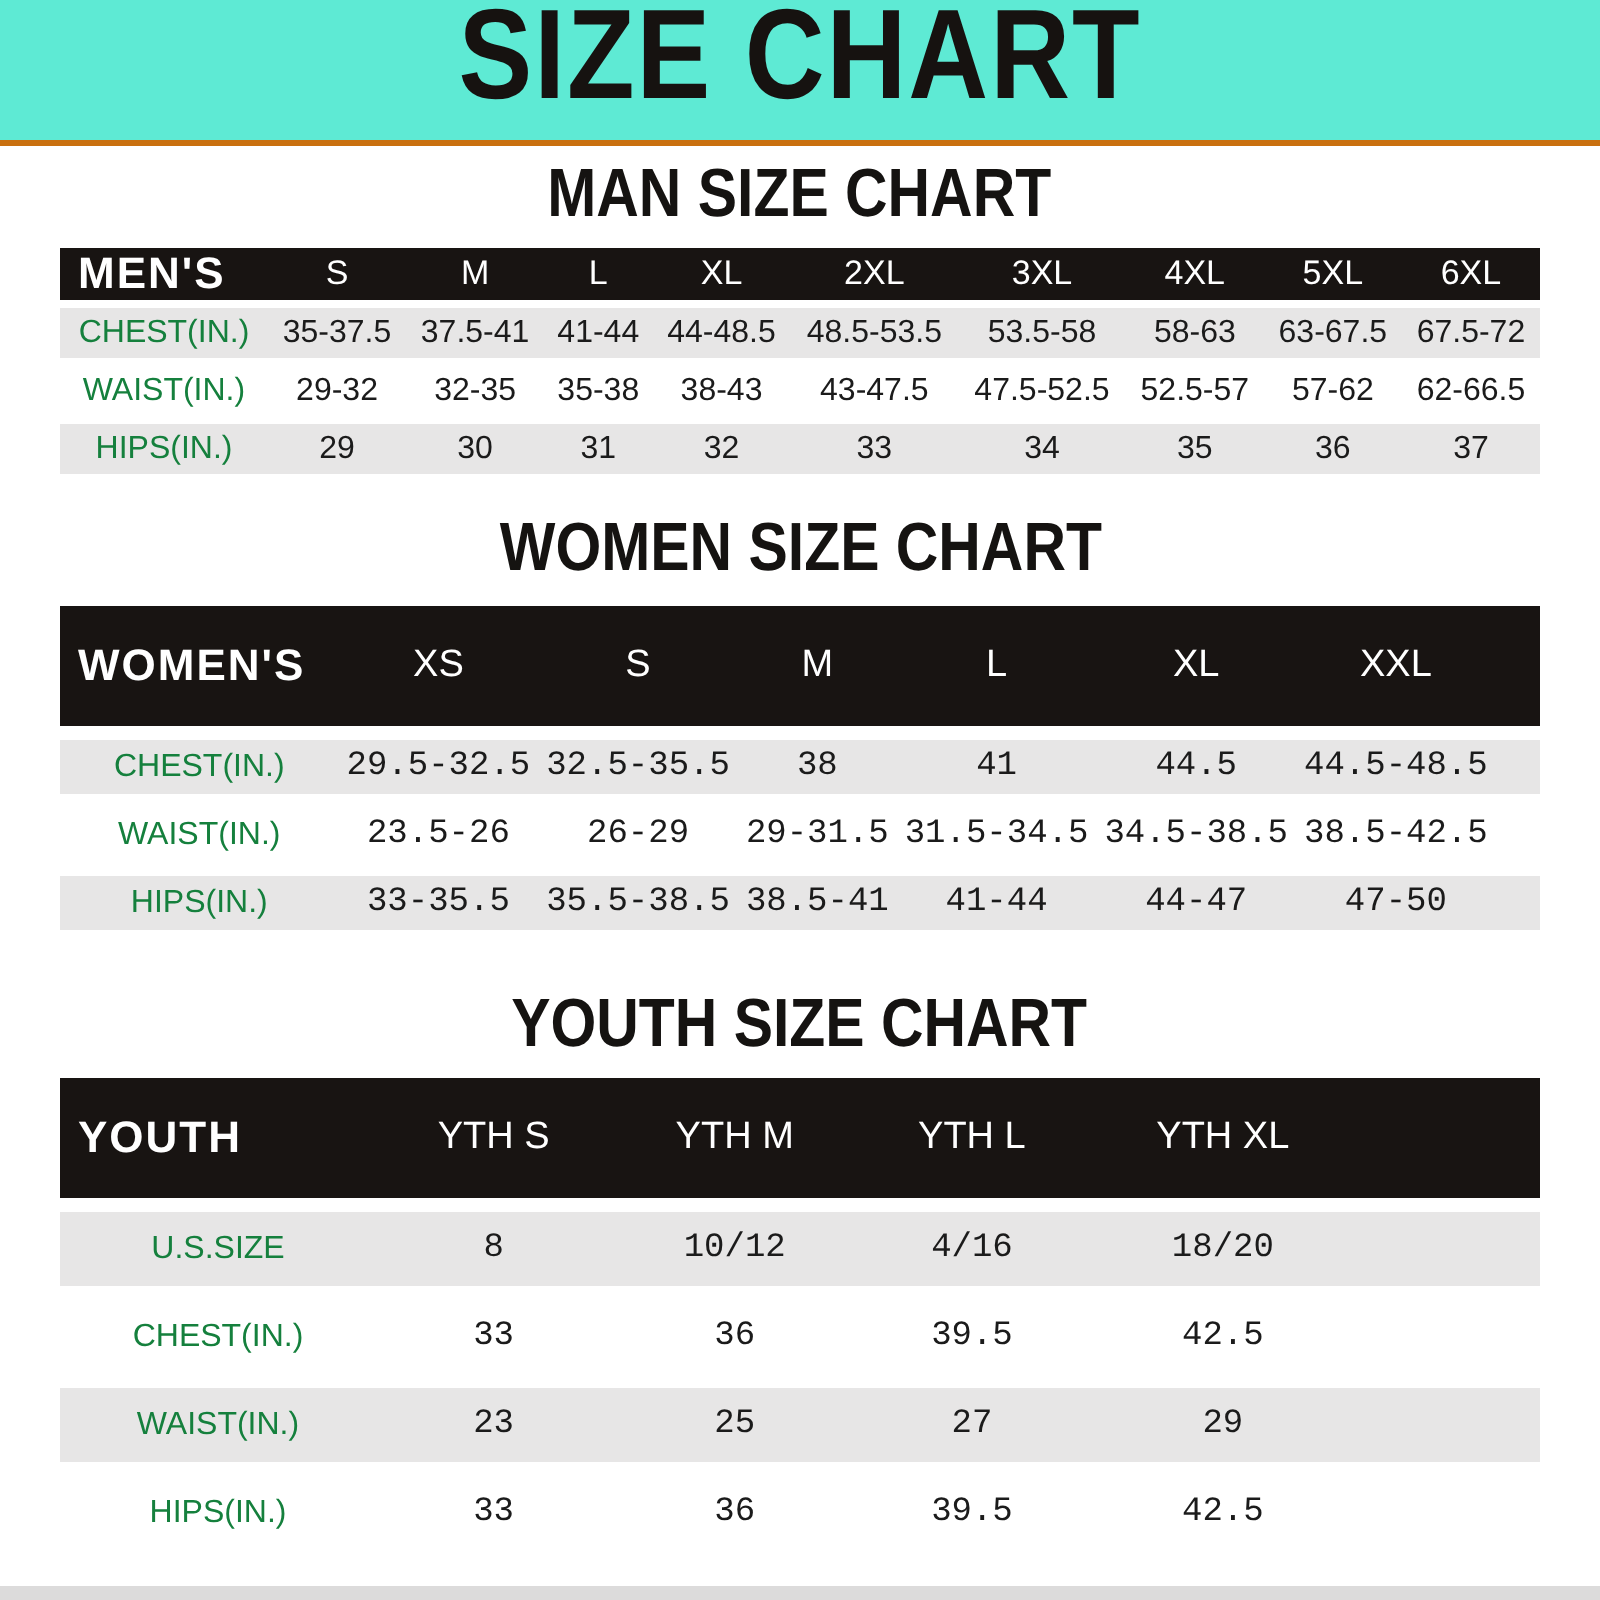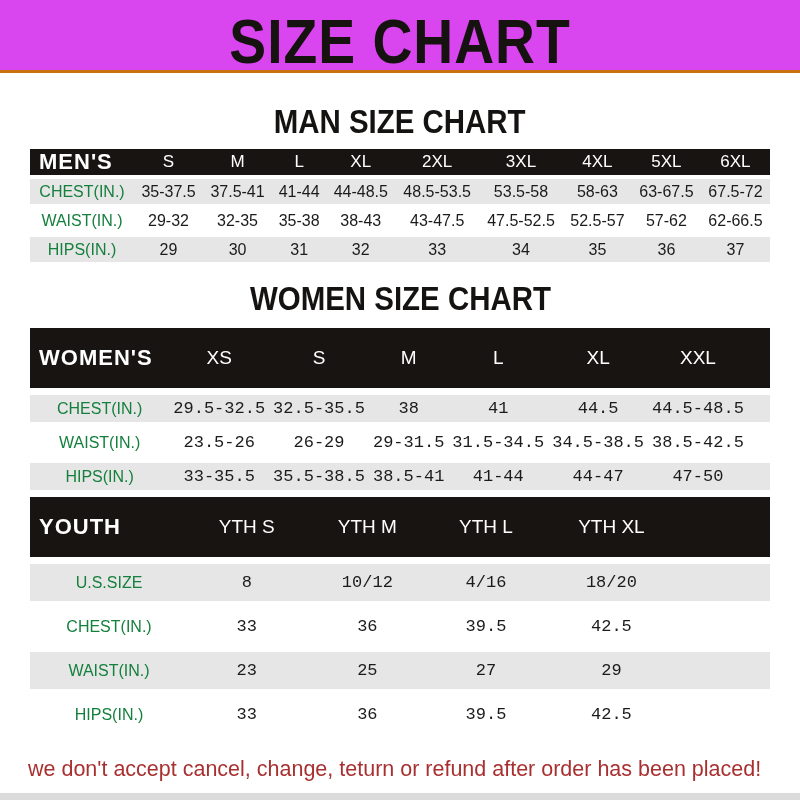--- a/index.html
+++ b/index.html
@@ -3,35 +3,35 @@
 <meta charset="utf-8">
 <style>
   html,body{margin:0;padding:0;}
   body{
     width:800px;height:800px;overflow:hidden;background:#ffffff;
     font-family:"Liberation Sans","DejaVu Sans",sans-serif;
     -webkit-font-smoothing:antialiased;
   }
   
   .banner{
-    width:800px;height:70px;background:#d946ef;
+    width:800px;height:70px;background:#5eead4;
     border-bottom:3px solid #C9700F;
-    display:flex;align-items:flex-end;justify-content:center;
+    display:flex;align-items:flex-start;justify-content:center;
   }
   .banner-title{
     font-size:57px;font-weight:bold;color:#161210;letter-spacing:1px;
     display:inline-block;transform:scale(0.97,1.12);line-height:1;
   }
   
   .section-heading{
     text-align:center;font-weight:bold;color:#151311;
     font-size:31px;letter-spacing:0px;margin:0;line-height:1;
   }
   .section-heading>span{display:inline-block;transform:scale(0.95,1.1);}
-  .hd-man{padding:33px 0 12px 0;}
+  .hd-man{padding:8px 0 12px 0;}
   .hd-women{padding:17px 0 14px 0;}
   .hd-youth{padding:24px 0 12px 0;}
   
   .size-table{
     width:740px;margin:0 auto;
     border-collapse:separate;
     table-layout:auto;
   }
   .size-table th,.size-table td{padding:0 4px;white-space:nowrap;}
   .size-table thead th{
@@ -187,20 +187,21 @@
           <td>41-44</td>
           <td>44-47</td>
           <td>47-50</td>
           <td class="spacer" style="width: 55px;"></td>
         </tr>
       </tbody>
     </table>
 </div>
 
 <div>
+  <h2 class="section-heading hd-youth"><span>YOUTH SIZE CHART</span></h2>
   <table class="size-table t-big t-youth">
       <thead>
         <tr>
           <th class="corner">YOUTH</th>
           <th class="colhead">YTH S</th>
           <th class="colhead">YTH M</th>
           <th class="colhead">YTH L</th>
           <th class="colhead">YTH XL</th>
           <th class="spacer" style="width: 90px;"></th>
         </tr>

